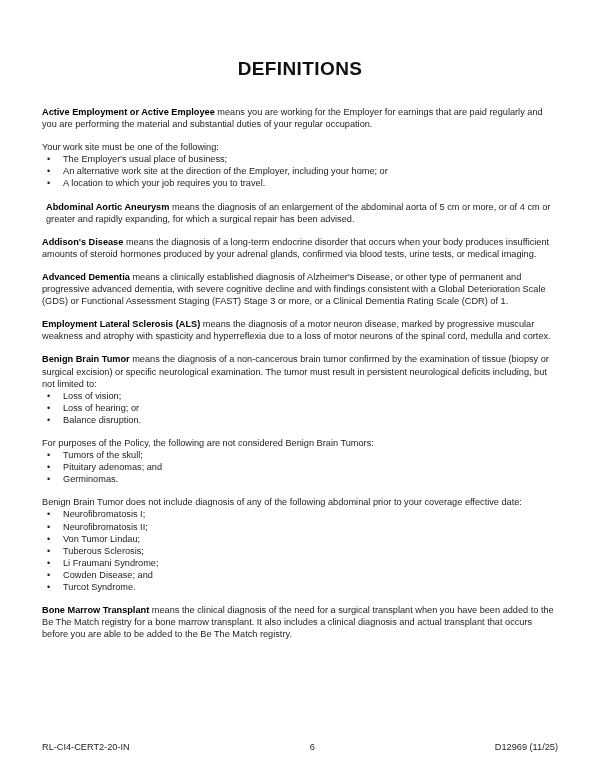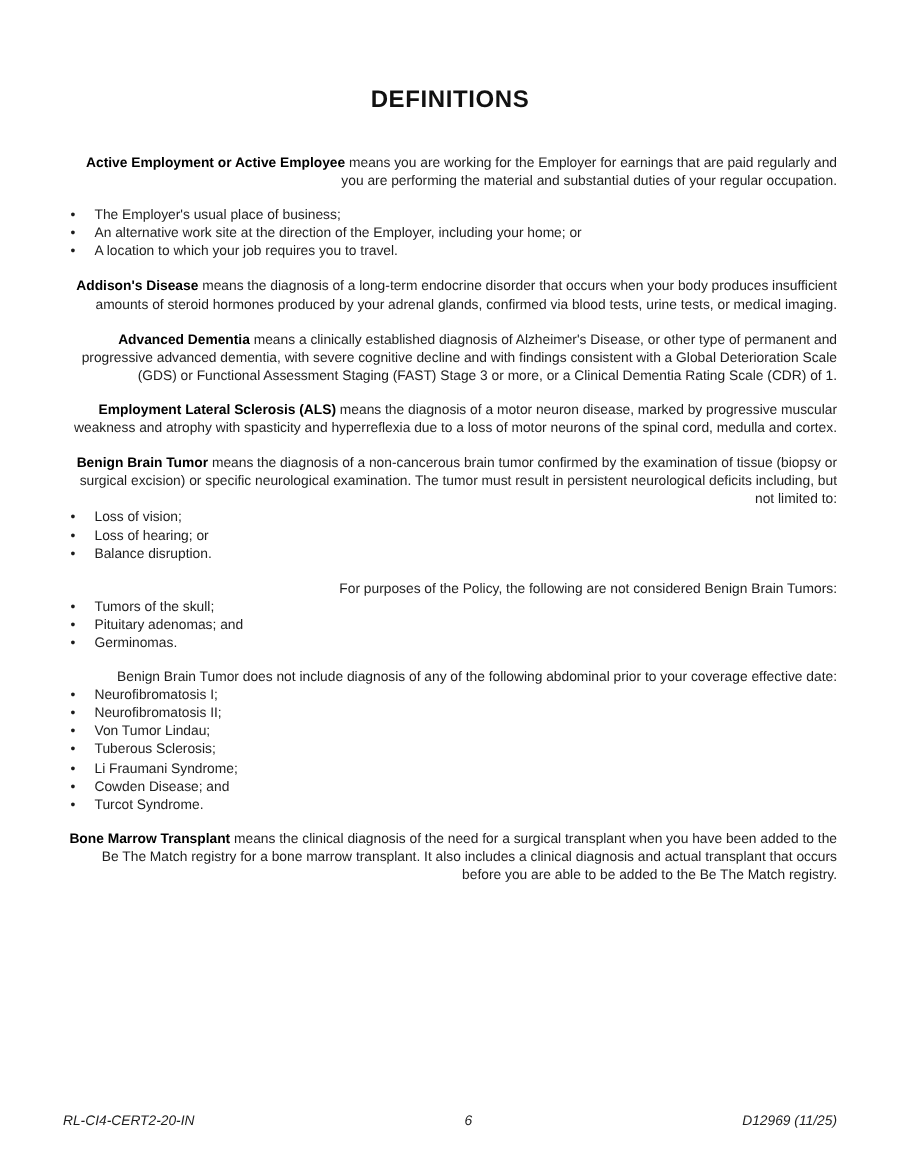--- a/index.html
+++ b/index.html
@@ -25,31 +25,31 @@
     overflow: hidden;
   }
   .content {
     position: absolute;
     left: 42px;
     top: 58px;
     width: 516px;
   }
   .doc-title {
     text-align: center;
-    font-size: 16px;
+    font-size: 19px;
     font-weight: bold;
     letter-spacing: 0.4px;
     margin: 0 0 26px 0;
     color: #111;
   }
   .para {
     font-size: 9.2px;
     line-height: 12.1px;
     margin: 0 0 11px 0;
-    text-align: right;
+    text-align: left;
     color: #1d1d1d;
   }
   .para.tight {
     margin-bottom: 0;
   }
   .para.indented {
     padding-left: 4px;
   }
   .term {
     font-weight: bold;
@@ -79,44 +79,45 @@
   .footer {
     position: absolute;
     left: 42px;
     top: 742px;
     width: 516px;
     display: flex;
     align-items: baseline;
     justify-content: space-between;
     font-size: 9.2px;
     color: #1d1d1d;
-    font-style: italic;
   }
   .footer .f-left { text-align: left; flex: 0 0 auto; }
   .footer .f-center { flex: 1 1 auto; text-align: center; }
   .footer .f-right { text-align: left; flex: 0 0 auto; }
 </style>
 </head>
 <body>
 
 <div class="page">
 
   <div class="content">
 
     <h1 class="doc-title">DEFINITIONS</h1>
 
     <p class="para"><span class="term">Active Employment or Active Employee</span><span> means you are working for the Employer for earnings that are paid regularly and you are performing the material and substantial duties of your regular occupation.</span></p>
 
+    <p class="para tight">Your work site must be one of the following:</p>
     <ul class="bullets">
       <li><span class="dot">•</span><span>The Employer's usual place of business;</span></li>
       <li><span class="dot">•</span><span>An alternative work site at the direction of the Employer, including your home; or</span></li>
       <li><span class="dot">•</span><span>A location to which your job requires you to travel.</span></li>
     </ul>
 
 
+    <p class="para indented"><span class="term">Abdominal Aortic Aneurysm</span><span> means the diagnosis of an enlargement of the abdominal aorta of 5 cm or more, or of 4 cm or greater and rapidly expanding, for which a surgical repair has been advised.</span></p>
 
     <p class="para"><span class="term">Addison's Disease</span><span> means the diagnosis of a long-term endocrine disorder that occurs when your body produces insufficient amounts of steroid hormones produced by your adrenal glands, confirmed via blood tests, urine tests, or medical imaging.</span></p>
 
     <p class="para"><span class="term">Advanced Dementia</span><span> means a clinically established diagnosis of Alzheimer's Disease, or other type of permanent and progressive advanced dementia, with severe cognitive decline and with findings consistent with a Global Deterioration Scale (GDS) or Functional Assessment Staging (FAST) Stage 3 or more, or a Clinical Dementia Rating Scale (CDR) of 1.</span></p>
 
     <p class="para"><span class="term">Employment Lateral Sclerosis (ALS)</span><span> means the diagnosis of a motor neuron disease, marked by progressive muscular weakness and atrophy with spasticity and hyperreflexia due to a loss of motor neurons of the spinal cord, medulla and cortex.</span></p>
 
     <p class="para tight"><span class="term">Benign Brain Tumor</span><span> means the diagnosis of a non-cancerous brain tumor confirmed by the examination of tissue (biopsy or surgical excision) or specific neurological examination.  The tumor must result in persistent neurological deficits including, but not limited to:</span></p>
     <ul class="bullets">
       <li><span class="dot">•</span><span>Loss of vision;</span></li>

